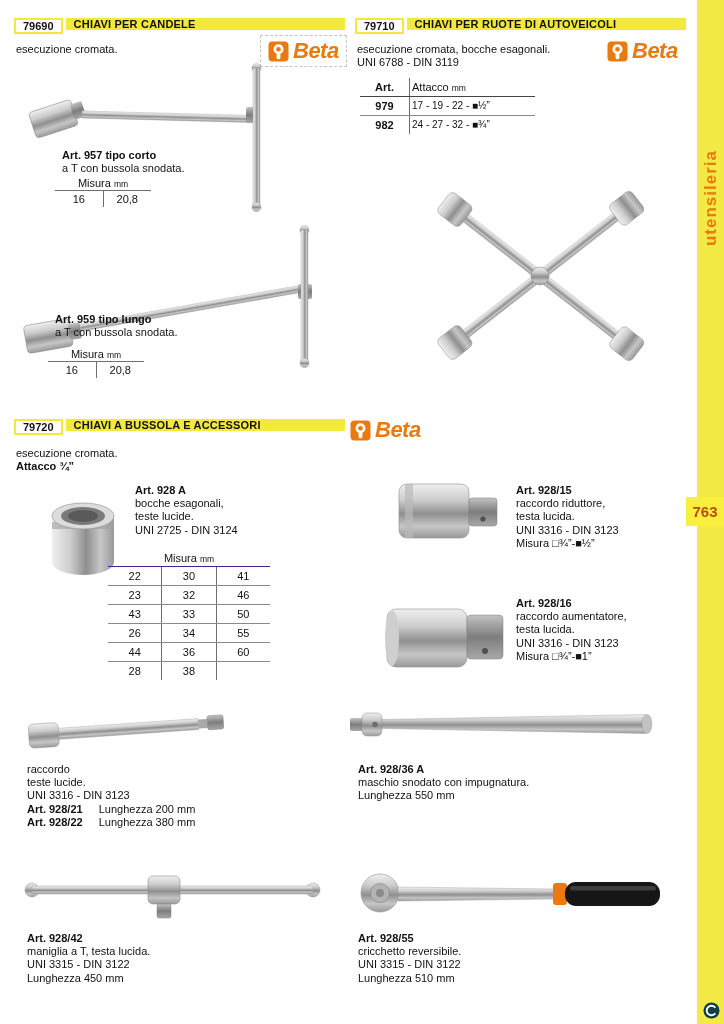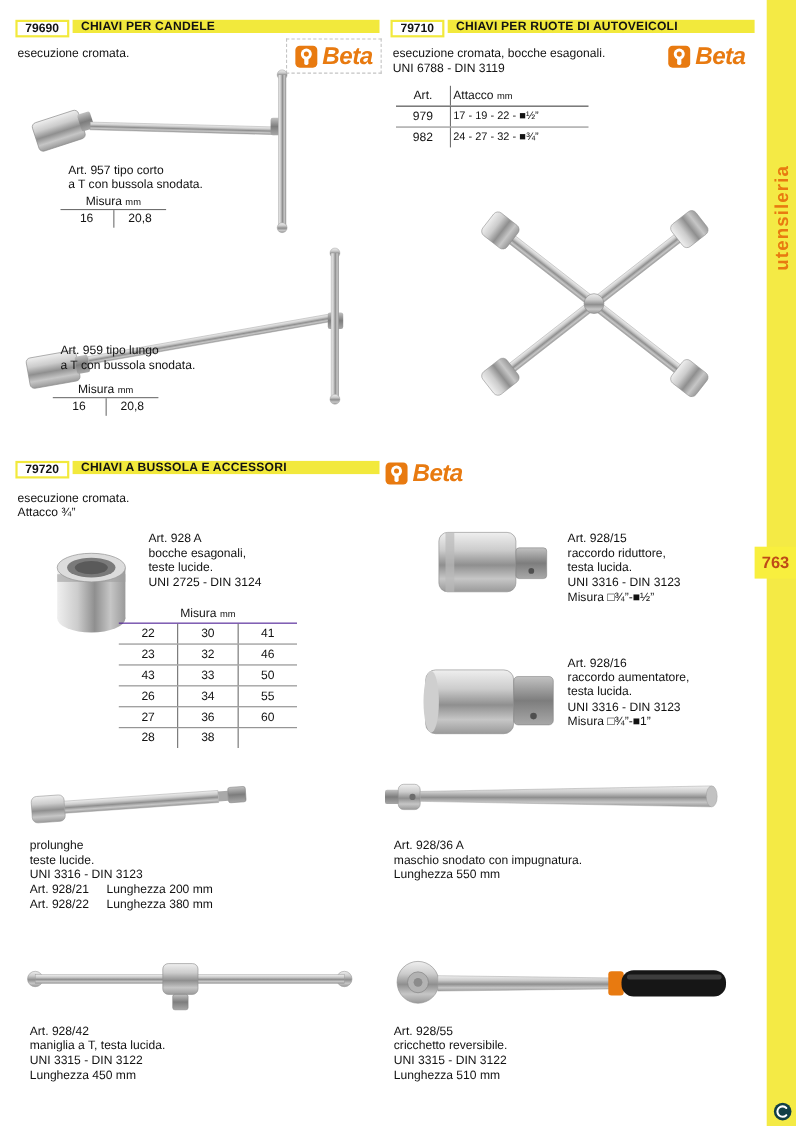--- a/index.html
+++ b/index.html
@@ -1,20 +1,20 @@
 <!DOCTYPE html>
 <html><head>
 <meta charset="utf-8">
 <style>
   *{margin:0;padding:0;box-sizing:border-box}
   html,body{width:724px;height:1024px}
   body{position:relative;background:#fff;font-family:"Liberation Sans",sans-serif;color:#121212;overflow:hidden}
   .abs{position:absolute}
   .txt{font-size:11px;line-height:13.2px}
-  .b{font-weight:normal}
+  .b{font-weight:bold}
   .sec-header{position:absolute;display:flex;align-items:flex-start;height:19px;gap:3px}
   .sec-code{background:#fff;border:2px solid #f2e93c;display:flex;align-items:center;padding:0 7px;font-size:11px;font-weight:bold}
   .sec-title{background:#f2e93c;flex:1;display:flex;align-items:center;padding:0 8px;font-size:11px;font-weight:bold;letter-spacing:.2px}
   .beta-logo{position:absolute;display:flex;align-items:center;gap:4px}
   .beta-logo.dashed{border:1px dashed #c4c4c4;padding:2px 7px}
   .beta-text{color:#e87a10;font-weight:bold;font-style:italic;font-size:22px;letter-spacing:-.5px}
   .side-strip{position:absolute;top:0;right:0;width:27px;height:1024px;background:#f4ea45}
   .side-label{position:absolute;top:150px;right:3px;writing-mode:vertical-rl;transform:rotate(180deg);color:#e87a10;font-size:17px;font-weight:bold;letter-spacing:1px}
   .page-num{position:absolute;top:497px;right:0;width:38px;height:29px;background:#f8ef3e;color:#bf4a17;font-weight:bold;font-size:15px;display:flex;align-items:center;justify-content:center}
   .corner{position:absolute;right:4px;bottom:5px;width:17px;height:17px}
@@ -257,21 +257,21 @@
         <span>43</span>
         <span>33</span>
         <span>50</span>
       </div>
       <div class="row">
         <span>26</span>
         <span>34</span>
         <span>55</span>
       </div>
       <div class="row">
-        <span>27</span>
+        <span>44</span>
         <span>36</span>
         <span>60</span>
       </div>
       <div class="row">
         <span>28</span>
         <span>38</span>
         <span></span>
       </div>
     </div>
   </div>
@@ -317,21 +317,21 @@
       <g transform="rotate(-4 10 36)">
         <rect x="4" y="22" width="30" height="24" rx="5" fill="url(#gV)" stroke="#8f8f8f" stroke-width="0.5"></rect>
         <rect x="34" y="28" width="140" height="11" fill="url(#gV)" stroke="#9b9b9b" stroke-width="0.4"></rect>
         <rect x="174" y="29" width="9" height="9" fill="#a9a9a9"></rect>
         <rect x="183" y="26" width="16" height="14" rx="2" fill="url(#gD)" stroke="#7e7e7e" stroke-width="0.5"></rect>
       </g>
     </svg>
   </div>
   <div class="abs" style="left:27px;top:763px">
     <div class="lines">
-      <div>prolunghe</div>
+      <div>raccordo</div>
       <div>teste lucide.</div>
       <div>UNI 3316 - DIN 3123</div>
     </div>
     <div class="txt">
       <span class="b">Art. 928/21</span>
       <span class="gap">Lunghezza 200 mm</span>
     </div>
     <div class="txt">
       <span class="b">Art. 928/22</span>
       <span class="gap">Lunghezza 380 mm</span>

